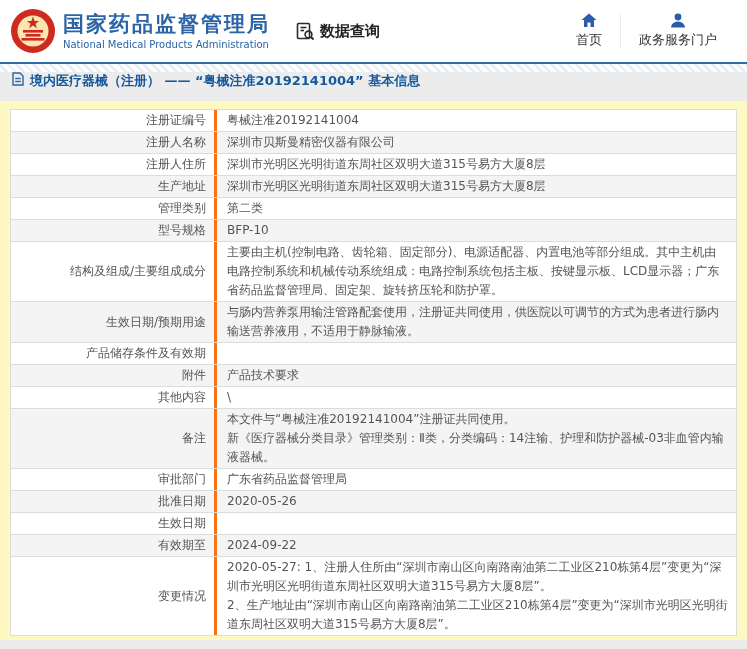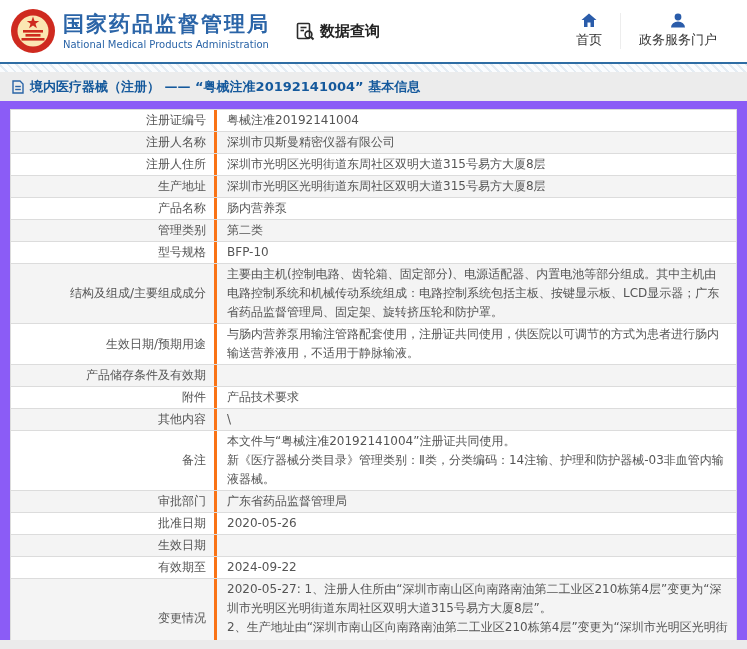--- a/index.html
+++ b/index.html
@@ -1,35 +1,35 @@
 <!DOCTYPE html>
 <html lang="zh"><head>
 <meta charset="utf-8">
 <style>
   * { margin:0; padding:0; box-sizing:border-box; }
   html,body { background:#fff; }
   body { font-family:"DejaVu Sans","Liberation Sans",sans-serif; width:747px; }
 
-  .page { position:relative; width:747px; height:649px; overflow:hidden; background:#8b5cf6; }
+  .page { position:relative; width:747px; height:649px; overflow:hidden; background:#fef9c3; }
 
   
   .site-header { height:62px; display:flex; align-items:center; padding:0 12px 0 10px; background:#fff; }
   .logo-block { display:flex; align-items:center; gap:7px; cursor:pointer; }
   .org-names { display:flex; flex-direction:column; }
   .org-name-cn { font-size:21px; font-weight:bold; color:#2a64a7; letter-spacing:2px; line-height:1.2; }
   .org-name-en { font-size:10px; color:#2a64a7; margin-top:2px; }
   .data-query { display:flex; align-items:center; gap:5px; margin-left:26px; font-size:15px; font-weight:600; color:#222; cursor:pointer; }
   .header-nav { margin-left:auto; display:flex; align-items:center; }
   .nav-item { display:flex; flex-direction:column; align-items:center; gap:3px; padding:0 18px; font-size:13px; color:#333; cursor:pointer; border-left:1px solid #ededed; }
   .nav-item:first-child { border-left:none; }
 
   
   .blue-line { height:2px; background:#2e6da4; }
   .hatch { height:8px; background:repeating-linear-gradient(45deg,#fafcfe 0px,#fafcfe 4px,#e4ecf3 4px,#e4ecf3 6px); }
-  .title-bar { height:29px; background:#ececec; display:flex; align-items:center; gap:6px; padding-left:12px; }
+  .title-bar { height:29px; background:#ececec; display:flex; gap:6px; padding-left:12px; }
   .page-title { font-size:13px; font-weight:bold; color:#15599c; }
 
   
   .content { padding:8px 10px 0 10px; }
   .table { width:727px; border:1px solid #dcdcdc; border-bottom:none; }
   .row { display:flex; border-bottom:1px solid #dcdcdc; background:#fff; }
   .row:nth-child(even) { background:#f4f4f4; }
   .cell { font-size:12px; line-height:19px; color:#555; }
   .cell.label { width:206px; flex:0 0 206px; display:flex; align-items:center; justify-content:flex-end; text-align:right; padding:1px 8px 1px 4px; border-right:3px solid #f97316; }
   .cell.value { flex:1; display:flex; align-items:center; padding:1px 8px 1px 10px; min-height:20px; }
@@ -142,28 +142,20 @@
 
   <div class="row">
     <div class="cell label">
       <span class="label-text">生产地址</span>
     </div>
     <div class="cell value">
       <span class="value-text">深圳市光明区光明街道东周社区双明大道315号易方大厦8层</span>
     </div>
   </div>
 
-  <div class="row">
-    <div class="cell label">
-      <span class="label-text">产品名称</span>
-    </div>
-    <div class="cell value">
-      <span class="value-text">肠内营养泵</span>
-    </div>
-  </div>
 
   <div class="row">
     <div class="cell label">
       <span class="label-text">管理类别</span>
     </div>
     <div class="cell value">
       <span class="value-text">第二类</span>
     </div>
   </div>
 

